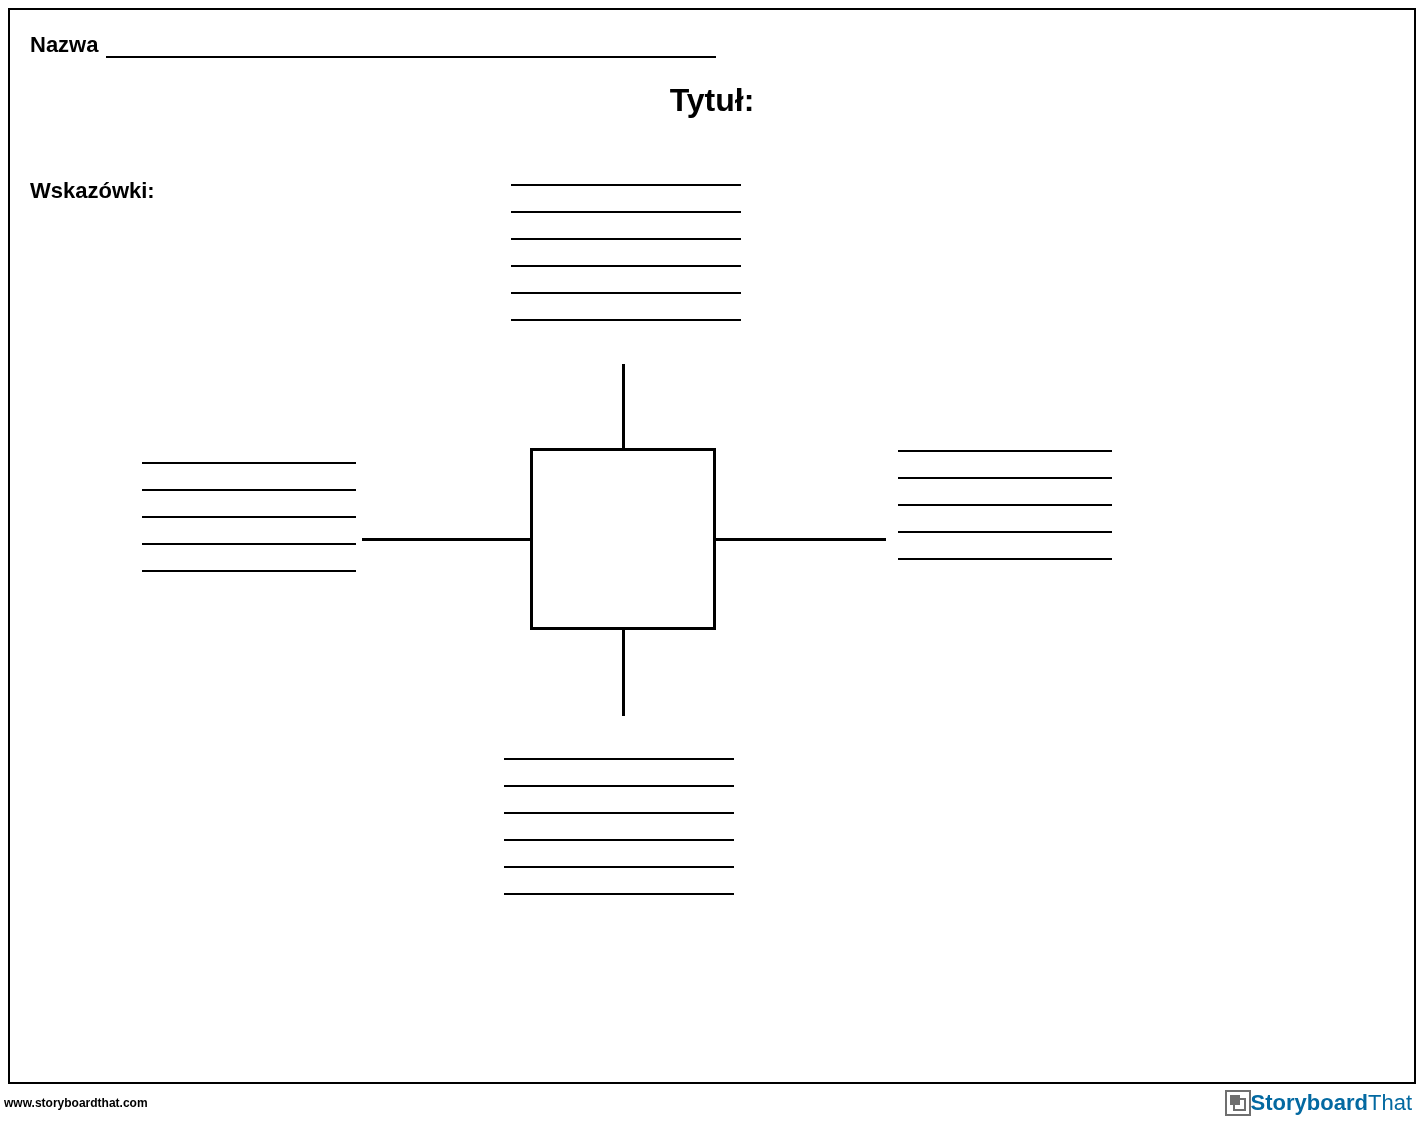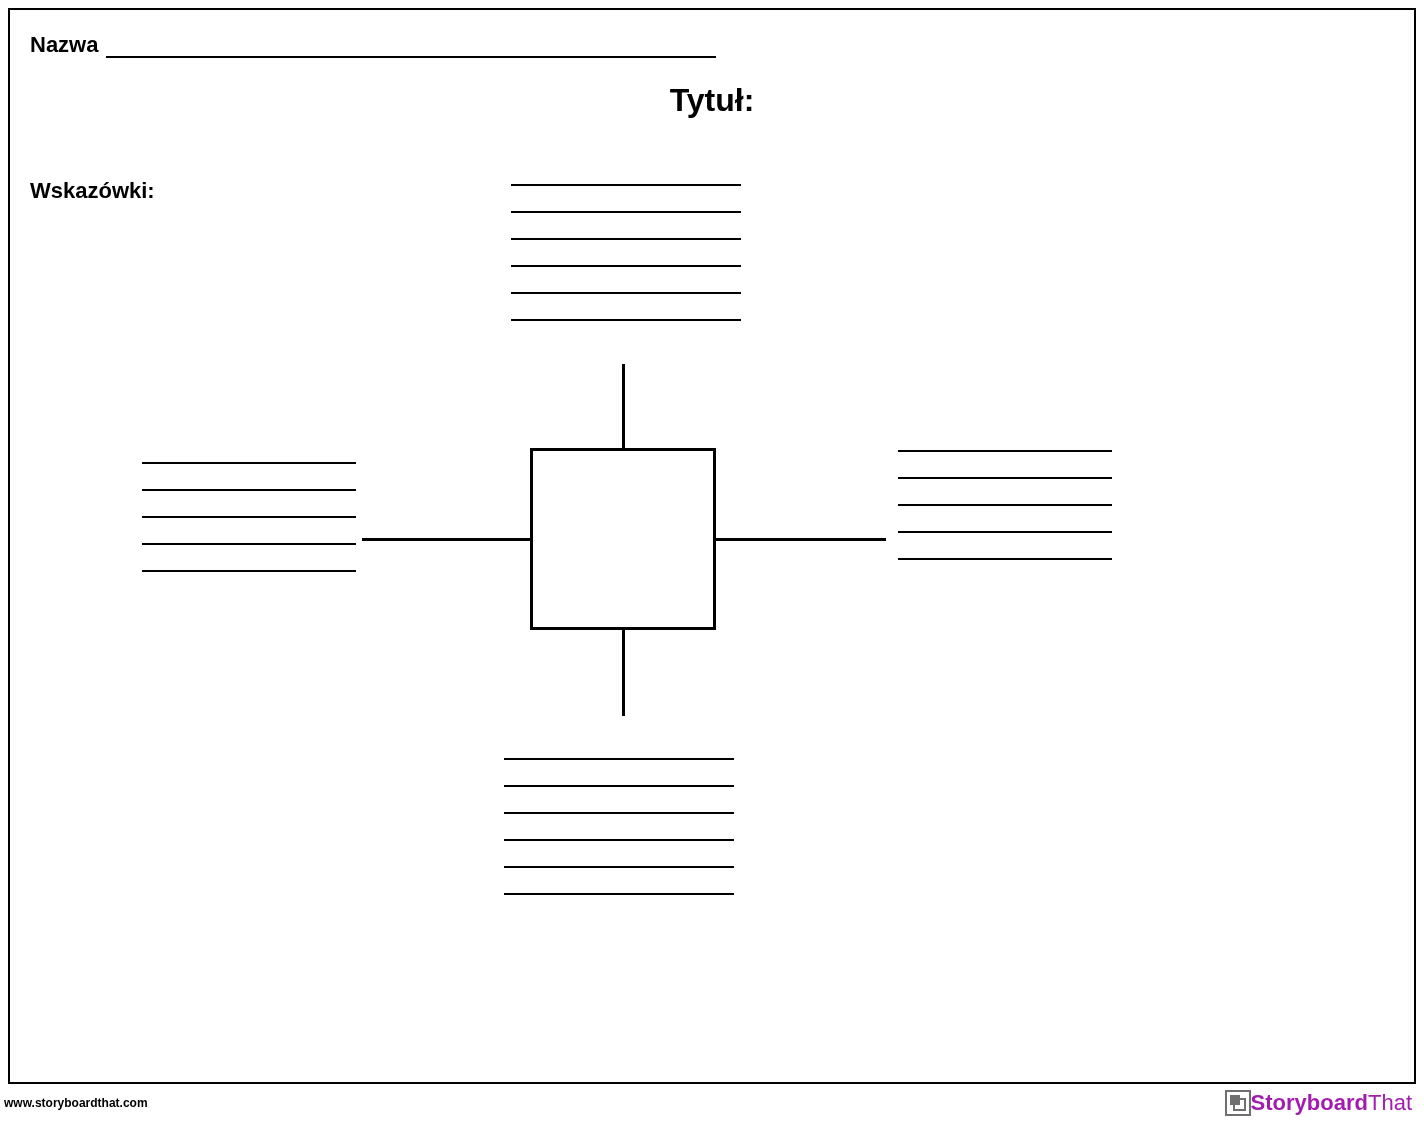--- a/index.html
+++ b/index.html
@@ -97,21 +97,21 @@
       position: absolute;
       top: 1090px;
       left: 4px; right: 12px;
       display: flex;
       justify-content: space-between;
       align-items: center;
     }
     .footer-url { font-size: 12px; font-weight: 700; }
     .footer-brand {
       display: flex; align-items: center; gap: 0;
-      font-size: 22px; color: #a21caf;
+      font-size: 22px; color: #0369a1;
     }
     .footer-brand .brand-text b { font-weight: 800; }
     .brand-icon {
       width: 26px; height: 26px;
       border: 2px solid #6f6f6f;
       position: relative;
       display: inline-block;
     }
     .brand-icon::before {
       content: "";

